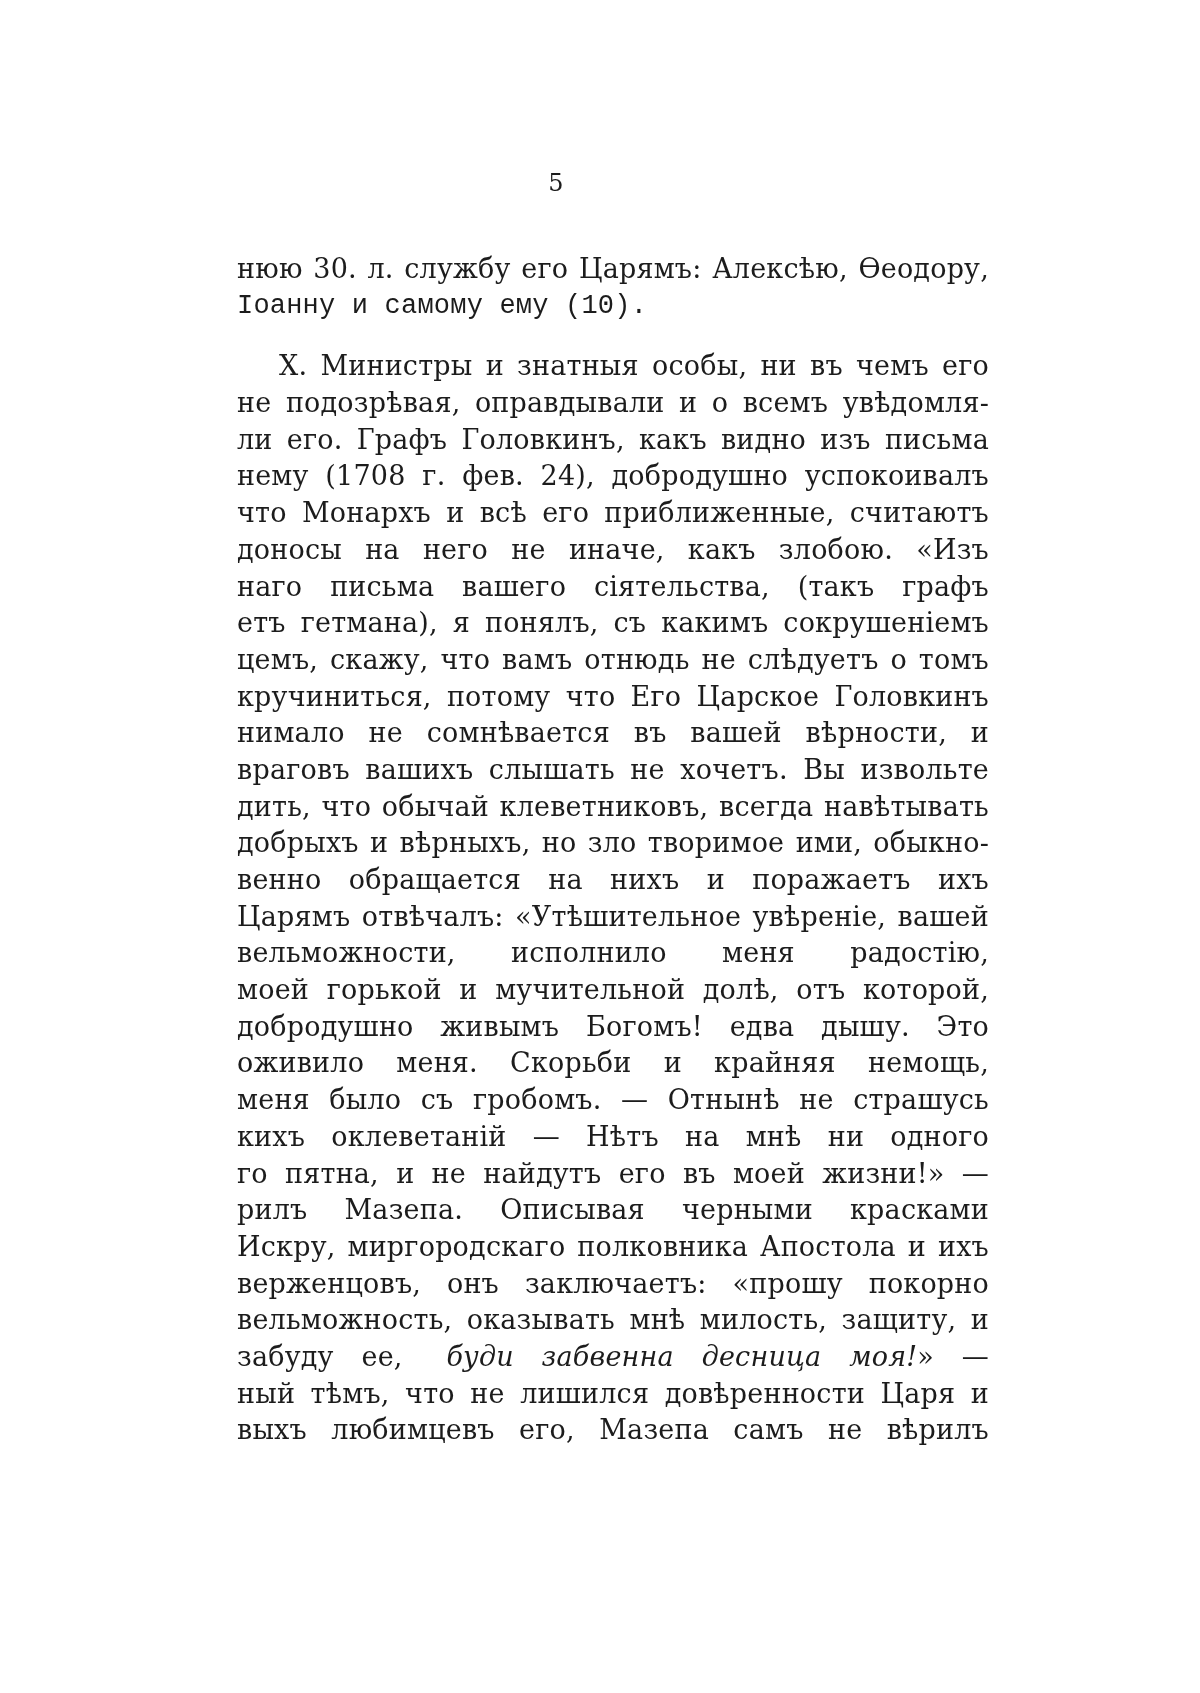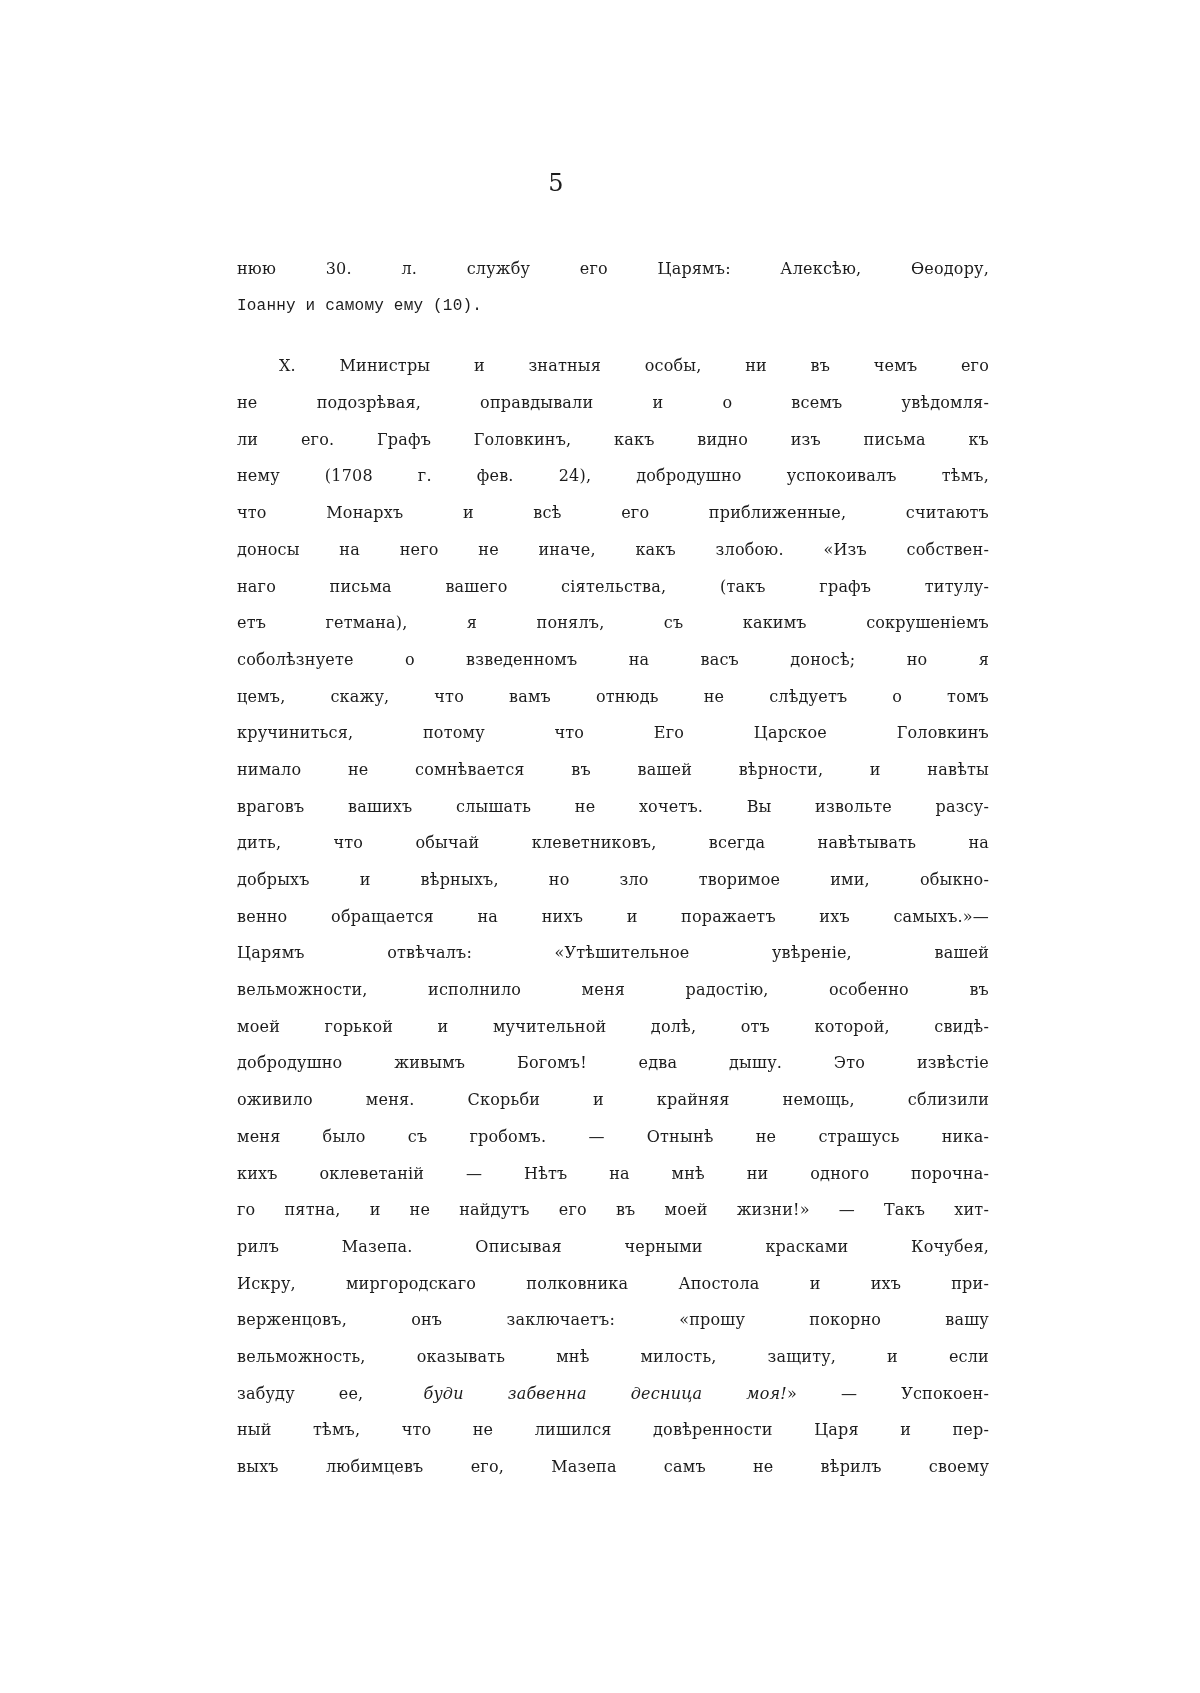--- a/index.html
+++ b/index.html
@@ -26,21 +26,21 @@
     line-height: 30px;
     color: #1c1c1c;
   }
   .page-text {
     position: absolute;
     top: 251px;
     left: 237px;
     width: 752px;
   }
   .line {
-    font-size: 16px;
+    font-size: 27px;
     line-height: 36.7px;
     height: 36.7px;
     overflow: hidden;
     text-align: justify;
     text-align-last: justify;
     white-space: normal;
     letter-spacing: 0.2px;
   }
   .line.para-end {
     text-align-last: left;
@@ -64,21 +64,20 @@
       <div class="line"><span>нюю 30. л. службу его Царямъ: Алексѣю, Ѳеодору,</span></div>
       <div class="line para-end"><span>Іоанну и самому ему (10).</span></div>
       <div class="line indent"><span>Х. Министры и знатныя особы, ни въ чемъ его</span></div>
       <div class="line"><span>не подозрѣвая, оправдывали и о всемъ увѣдомля-</span></div>
       <div class="line"><span>ли его. Графъ Головкинъ, какъ видно изъ письма къ</span></div>
       <div class="line"><span>нему (1708 г. фев. 24), добродушно успокоивалъ тѣмъ,</span></div>
       <div class="line"><span>что Монархъ и всѣ его приближенные, считаютъ</span></div>
       <div class="line"><span>доносы на него не иначе, какъ злобою. «Изъ собствен-</span></div>
       <div class="line"><span>наго письма вашего сіятельства, (такъ графъ титулу-</span></div>
       <div class="line"><span>етъ гетмана), я понялъ, съ какимъ сокрушеніемъ</span></div>
-      <div class="line"><span>соболѣзнуете о взведенномъ на васъ доносѣ; но я</span></div>
       <div class="line"><span>цемъ, скажу, что вамъ отнюдь не слѣдуетъ о томъ</span></div>
       <div class="line"><span>кручиниться, потому что Его Царское Головкинъ</span></div>
       <div class="line"><span>нимало не сомнѣвается въ вашей вѣрности, и навѣты</span></div>
       <div class="line"><span>враговъ вашихъ слышать не хочетъ. Вы извольте разсу-</span></div>
       <div class="line"><span>дить, что обычай клеветниковъ, всегда навѣтывать на</span></div>
       <div class="line"><span>добрыхъ и вѣрныхъ, но зло творимое ими, обыкно-</span></div>
       <div class="line"><span>венно обращается на нихъ и поражаетъ ихъ самыхъ.»—</span></div>
       <div class="line"><span>Царямъ отвѣчалъ: «Утѣшительное увѣреніе, вашей</span></div>
       <div class="line"><span>вельможности, исполнило меня радостію, особенно въ</span></div>
       <div class="line"><span>моей горькой и мучительной долѣ, отъ которой, свидѣ-</span></div>

